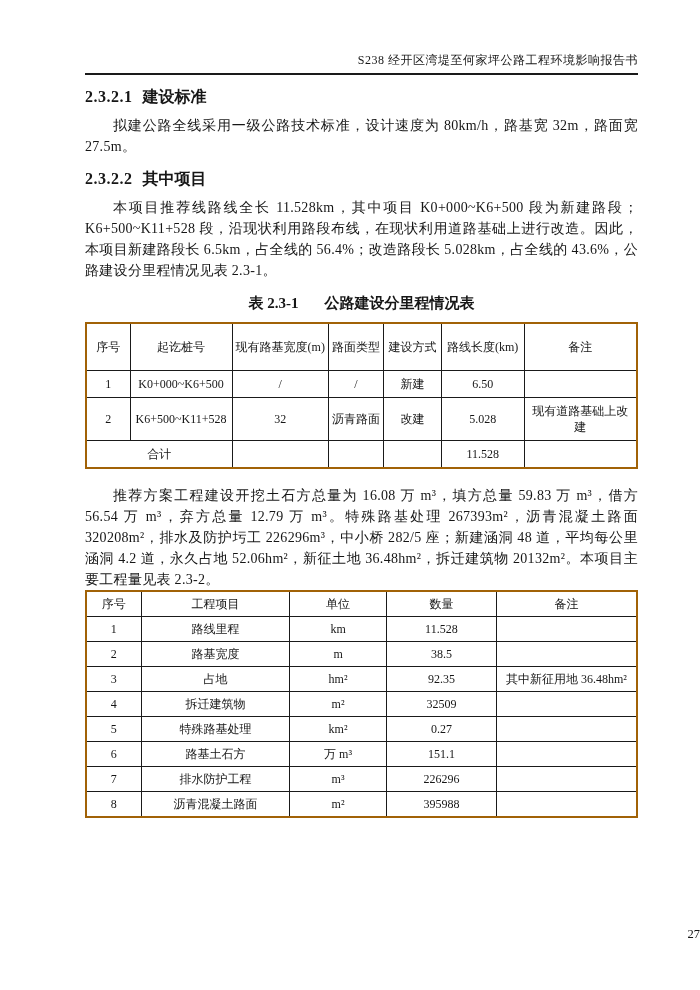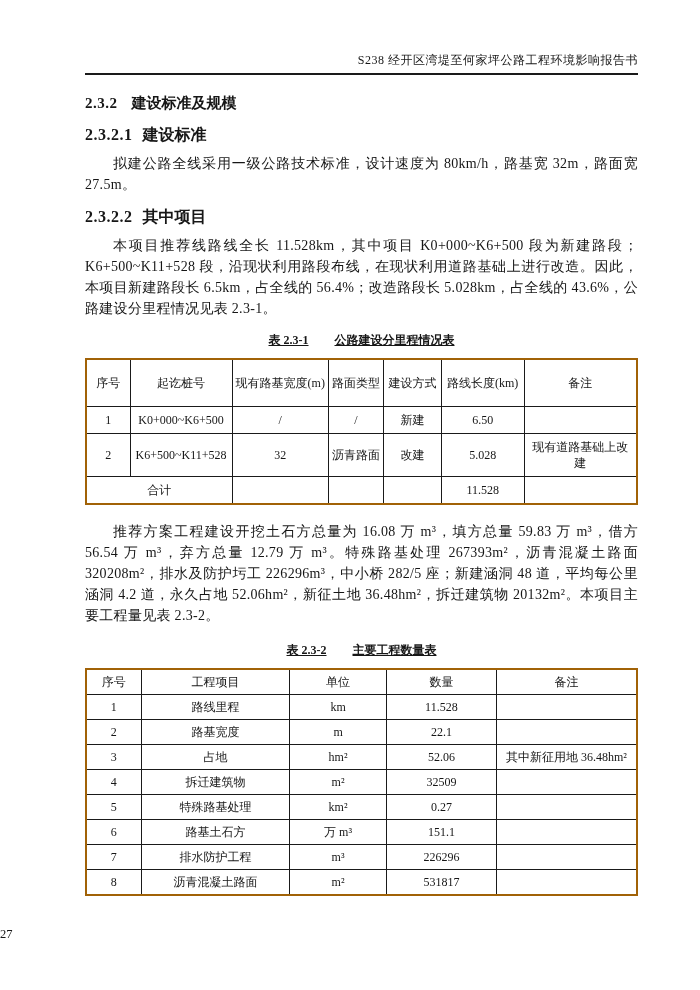--- a/index.html
+++ b/index.html
@@ -48,25 +48,24 @@
     text-align: justify;
     text-justify: inter-ideograph;
     text-indent: 2em;
     margin-top: 7px;
     letter-spacing: 0.3px;
   }
 
   
   .tbl-caption {
     font-weight: bold;
-    font-size: 12px;
+    font-size: 15px;
     text-align: center;
     margin-top: 13px;
     margin-bottom: 9px;
-    text-decoration: underline;
   }
   .tbl-caption .cap-label { margin-right: 26px; }
 
   
   table {
     width: 100%;
     border-collapse: collapse;
     table-layout: fixed;
     border: 2px solid #a16207;
     font-size: 12px;
@@ -82,35 +81,32 @@
   }
   .t1 th { padding: 15px 2px; }
   .t1 td { padding: 5px 2px; }
   .t2 th, .t2 td { padding: 4px 2px; height: 25px; }
 
   .page-number {
     position: absolute;
     bottom: 48px;
     left: 0;
     width: 100%;
-    text-align: left;
+    text-align: right;
     font-size: 12.5px;
   }
 </style>
 </head>
 <body>
 
 <div class="page">
   <div class="content">
 
     <div class="running-header">S238 经开区湾堤至何家坪公路工程环境影响报告书</div>
 
-    <div class="h-sec">
-      <span class="sec-num">2.3.2</span><span>建设标准及规模</span>
-    </div>
 
     <div class="h-sub">
       <span class="sec-num">2.3.2.1</span><span>建设标准</span>
     </div>
 
     <p class="para">拟建公路全线采用一级公路技术标准，设计速度为 80km/h，路基宽 32m，路面宽 27.5m。</p>
 
     <div class="h-sub">
       <span class="sec-num">2.3.2.2</span><span>其中项目</span>
     </div>
@@ -165,23 +161,20 @@
         <td></td>
         <td></td>
         <td>11.528</td>
         <td></td>
       </tr>
     </tbody>
       </table>
 
     <p class="para" style="margin-top:16px;">推荐方案工程建设开挖土石方总量为 16.08 万 m³，填方总量 59.83 万 m³，借方 56.54 万 m³，弃方总量 12.79 万 m³。特殊路基处理 267393m²，沥青混凝土路面 320208m²，排水及防护圬工 226296m³，中小桥 282/5 座；新建涵洞 48 道，平均每公里涵洞 4.2 道，永久占地 52.06hm²，新征土地 36.48hm²，拆迁建筑物 20132m²。本项目主要工程量见表 2.3-2。</p>
 
-    <div class="tbl-caption" style="margin-top:16px;">
-      <span class="cap-label">表 2.3-2</span><span>主要工程数量表</span>
-    </div>
 
     <table class="t2">
       <colgroup>
         <col style="width:10%">
           <col style="width:27%">
           <col style="width:17.5%">
           <col style="width:20%">
           <col style="width:25.5%">
       </colgroup>
       <tbody>
@@ -196,28 +189,28 @@
         <td>1</td>
         <td>路线里程</td>
         <td>km</td>
         <td>11.528</td>
         <td></td>
       </tr>
       <tr>
         <td>2</td>
         <td>路基宽度</td>
         <td>m</td>
-        <td>22.1</td>
+        <td>38.5</td>
         <td></td>
       </tr>
       <tr>
         <td>3</td>
         <td>占地</td>
         <td>hm²</td>
-        <td>52.06</td>
+        <td>92.35</td>
         <td>其中新征用地 36.48hm²</td>
       </tr>
       <tr>
         <td>4</td>
         <td>拆迁建筑物</td>
         <td>m²</td>
         <td>32509</td>
         <td></td>
       </tr>
       <tr>
@@ -238,21 +231,21 @@
         <td>7</td>
         <td>排水防护工程</td>
         <td>m³</td>
         <td>226296</td>
         <td></td>
       </tr>
       <tr>
         <td>8</td>
         <td>沥青混凝土路面</td>
         <td>m²</td>
-        <td>531817</td>
+        <td>395988</td>
         <td></td>
       </tr>
     </tbody>
       </table>
 
   </div>
 
   <div class="page-number">27</div>
 </div>
 

